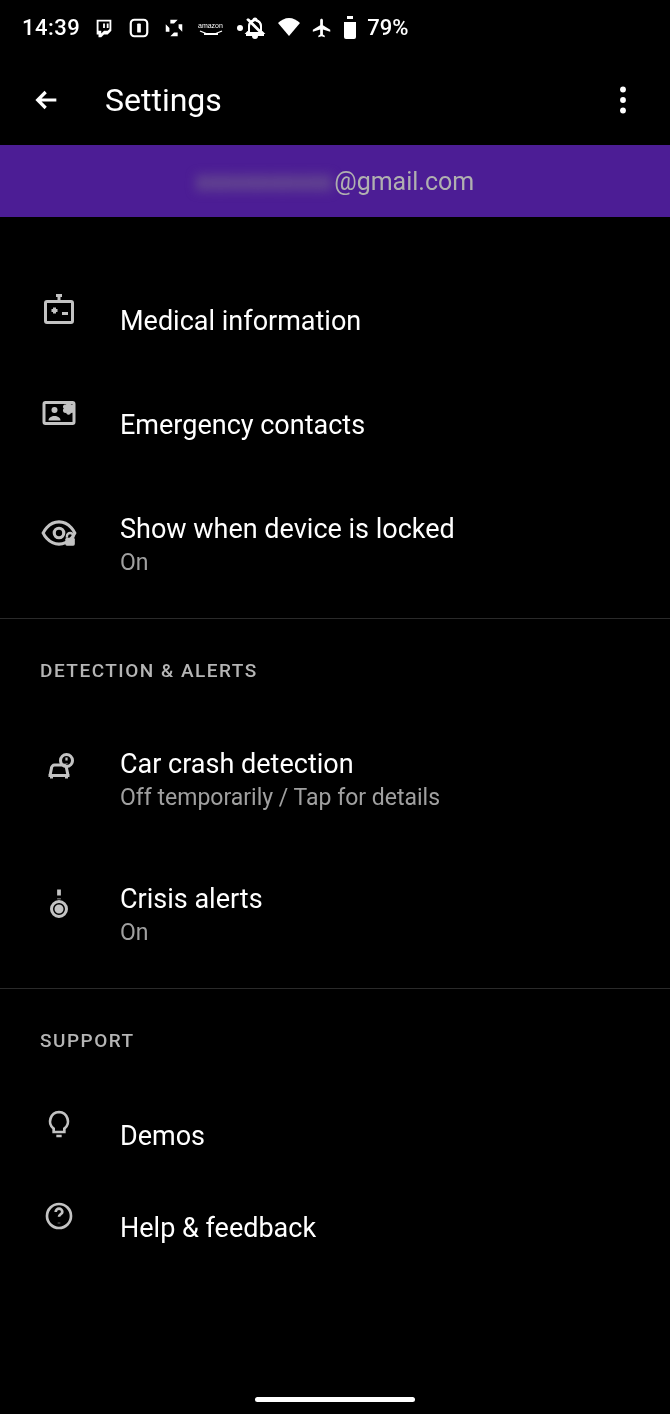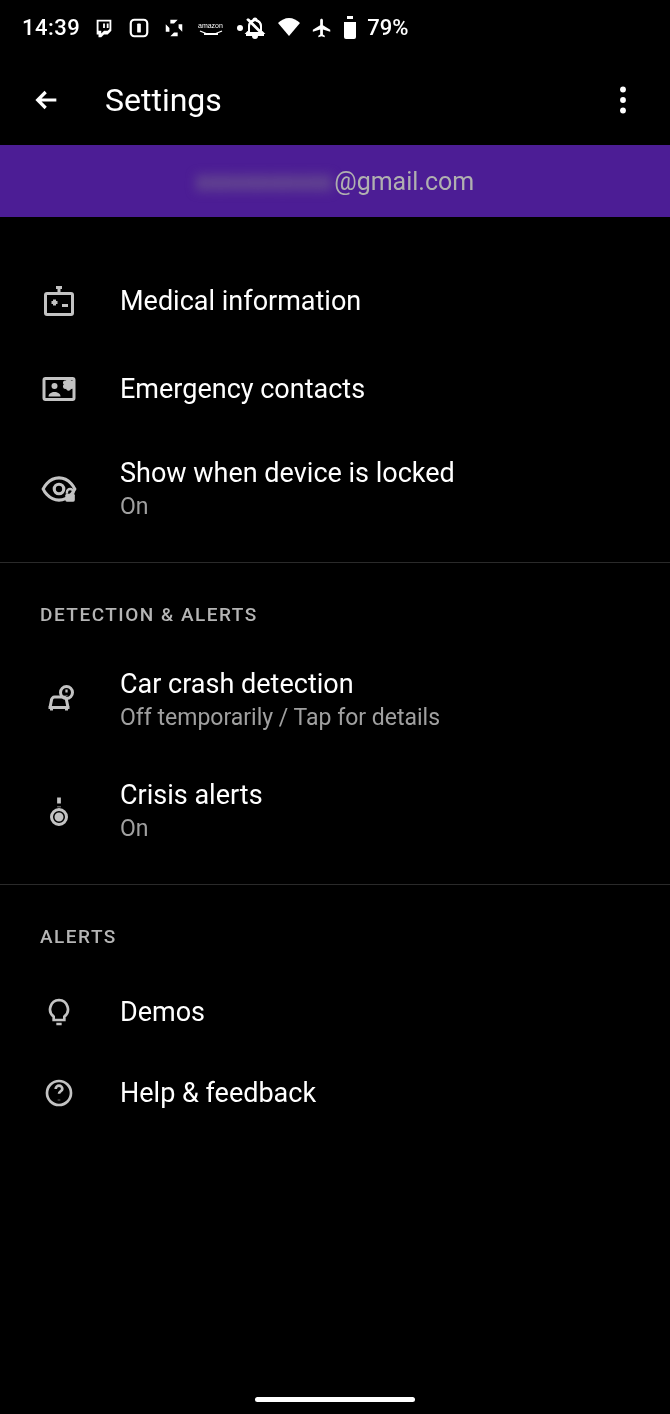--- a/index.html
+++ b/index.html
@@ -118,20 +118,21 @@
       display: flex;
       align-items: center;
       justify-content: center;
       color: #c3c3c3;
       flex-shrink: 0;
     }
     .list-text {
       display: flex;
       flex-direction: column;
       gap: 4px;
+      margin-top: 24px;
     }
     .list-title {
       font-size: 27px;
       color: #ffffff;
       font-weight: 400;
     }
     .list-subtitle {
       font-size: 23px;
       color: #a0a0a0;
     }
@@ -308,21 +309,21 @@
     <div class="list-text">
       <span class="list-title">Crisis alerts</span>
       <span class="list-subtitle">On</span>
     </div>
   </div>
 </div>
 
 <div class="divider"></div>
 
 <div class="section">
-  <div class="section-header">ALERTS</div>
+  <div class="section-header">SUPPORT</div>
 
   <div class="list-item" style="padding-top:26px;padding-bottom:22px;">
     <div class="list-icon">
       <svg width="32" height="32" viewBox="0 0 24 24" fill="none" stroke="#c3c3c3" stroke-width="2">
           <path d="M9 18h6M10 21h4M12 3a7 7 0 00-4 12.5V18h8v-2.5A7 7 0 0012 3z"></path>
         </svg>
     </div>
     <div class="list-text">
       <span class="list-title">Demos</span>
     </div>

